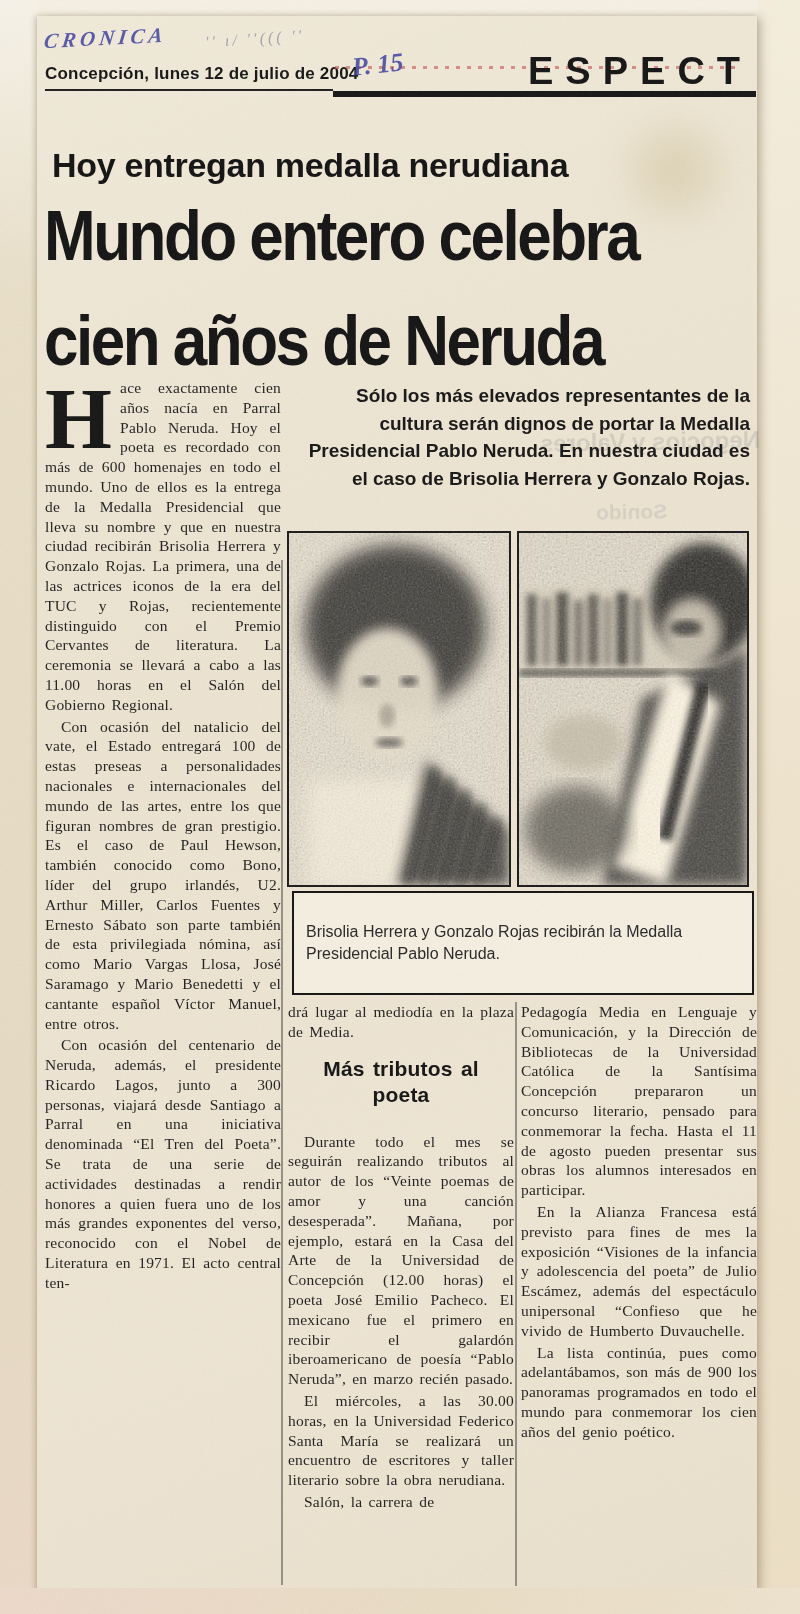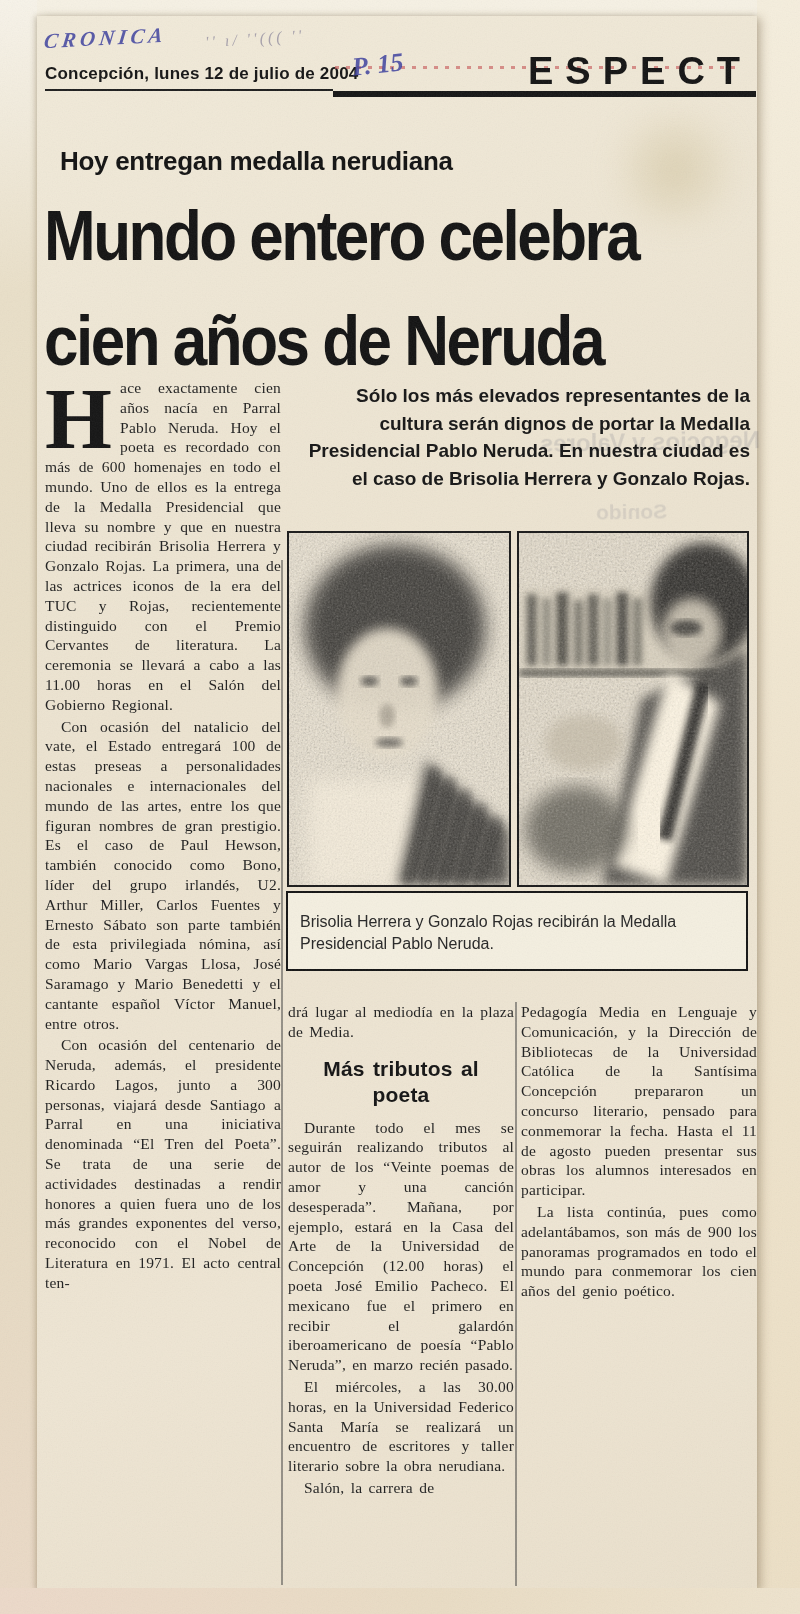--- a/index.html
+++ b/index.html
@@ -31,56 +31,56 @@
   .rule-thin  { left:45px; top:89px; width:288px; height:2px; background:#1d1d1d; }
   .rule-thick { left:333px; top:91px; width:423px; height:6px; background:#151515; }
   .red-dotted { left:335px; top:66px; width:400px; height:3px; opacity:.65;
                 background:repeating-linear-gradient(90deg, #c85a5a 0 4px, transparent 4px 11px); }
   .p15 { left:352px; top:50px; font-style:italic; font-weight:bold; font-size:26px;
          color:#3c3f9e; transform:rotate(-6deg); opacity:.85; }
   .espect { left:528px; top:50px; font-family:"Liberation Sans",sans-serif; font-weight:bold;
             font-size:38px; letter-spacing:12px; color:#131313; white-space:nowrap; }
 
   
-  .kicker { left:60px; top:146px; font-family:"Liberation Sans",sans-serif; font-weight:bold;
-            font-size:26px; letter-spacing:-.3px; color:#111; }
+  .kicker { left:52px; top:146px; font-family:"Liberation Sans",sans-serif; font-weight:bold;
+            font-size:34px; letter-spacing:-.3px; color:#111; }
   .headline { left:44px; top:184px; width:720px; font-family:"Liberation Sans",sans-serif;
               font-weight:bold; font-size:62px; line-height:92px; letter-spacing:-2.5px;
               color:#121212; transform:scaleY(1.14); transform-origin:top left; white-space:nowrap; }
 
   
   .deck { left:300px; top:382px; width:450px; font-family:"Liberation Sans",sans-serif;
           font-weight:bold; font-size:19px; line-height:27.5px; text-align:right; color:#151515; }
 
   
   .bodytext { font-size:15.5px; line-height:19.8px; text-align:justify;
               letter-spacing:.2px; word-spacing:2.2px; color:#1e1e1e; }
   .bodytext p { margin:0 0 2px 0; }
   .bodytext p.indent { text-indent:16px; }
   .col-left  { left:45px;  top:378px;  width:236px; }
   .col-mid   { left:288px; top:1002px; width:226px; }
   .col-right { left:521px; top:1002px; width:236px; }
   .dropcap { float:left; font-family:"Liberation Serif",serif; font-weight:bold;
              font-size:86px; line-height:74px; margin:4px 8px 0 0; color:#141414; }
   .subhead { font-family:"Liberation Sans",sans-serif; font-weight:bold; font-size:21px;
-             line-height:26px; text-align:center; width:160px; margin:14px auto 10px auto; color:#131313; }
+             line-height:26px; text-align:center; width:160px; margin:14px auto 24px auto; color:#131313; }
 
   
   .vrule { width:2px; background:#3a3a3a; opacity:.5; }
   .vrule-a { left:281px; top:560px;  height:1025px; }
   .vrule-b { left:515px; top:1002px; height:584px; }
 
   
   .photo-area { left:287px; top:531px; width:462px; height:356px; display:flex; gap:6px; }
   .photo-frame { border:2px solid #1a1a1a; background:#cfc6b2; box-sizing:border-box; overflow:hidden; }
   .photo-frame svg { display:block; width:100%; height:100%; filter:sepia(.28) saturate(.55) contrast(1.05); }
   .pf-left  { width:224px; height:356px; }
   .pf-right { width:232px; height:356px; }
-  .caption-box { left:286px; top:891px; width:462px; height:80px; border:2px solid #131313;
-                 background:#f4efe0; box-sizing:border-box; padding:18px 12px;
+  .caption-box { left:292px; top:891px; width:462px; height:104px; border:2px solid #131313;
+                 background:#f4efe0; box-sizing:border-box; padding:28px 12px;
                  font-family:"Liberation Sans",sans-serif; font-size:16px; line-height:22px; color:#262626; }
 
   
   .ghost { font-family:"Liberation Sans",sans-serif; font-weight:bold; color:#3c4260;
            transform:scaleX(-1) rotate(1deg); white-space:nowrap; filter:blur(.6px); }
   .ghost1 { left:540px; top:428px; font-size:24px; opacity:.14; }
   .ghost2 { left:596px; top:500px; font-size:21px; opacity:.12; }
   .ghost-blob { border-radius:50%; filter:blur(14px); background:radial-gradient(circle,#c8b98e 0%, transparent 70%); opacity:.5; }
 
   .grain { left:0; top:0; width:800px; height:1614px; pointer-events:none; opacity:.08; }
@@ -212,20 +212,21 @@
   <div class="abs bodytext col-mid">
     <p>drá lugar al mediodía en la plaza de Media.</p>
     <div class="subhead">Más tributos al poeta</div>
     <p class="indent">Durante todo el mes se seguirán realizando tributos al autor de los “Veinte poemas de amor y una canción desesperada”. Mañana, por ejemplo, estará en la Casa del Arte de la Universidad de Concepción (12.00 horas) el poeta José Emilio Pacheco. El mexicano fue el primero en recibir el galardón iberoamericano de poesía “Pablo Neruda”, en marzo recién pasado.</p>
     <p class="indent">El miércoles, a las 30.00 horas, en la Universidad Federico Santa María se realizará un encuentro de escritores y taller literario sobre la obra nerudiana.</p>
     <p class="indent">Salón, la carrera de</p>
   </div>
 
   <div class="abs bodytext col-right">
     <p>Pedagogía Media en Lenguaje y Comunicación, y la Dirección de Bibliotecas de la Universidad Católica de la Santísima Concepción prepararon un concurso literario, pensado para conmemorar la fecha. Hasta el 11 de agosto pueden presentar sus obras los alumnos interesados en participar.</p>
+    <p class="indent">En la Alianza Francesa está previsto para fines de mes la exposición “Visiones de la infancia y adolescencia del poeta” de Julio Escámez, además del espectáculo unipersonal “Confieso que he vivido de Humberto Duvauchelle.</p>
     <p class="indent">La lista continúa, pues como adelantábamos, son más de 900 los panoramas programados en todo el mundo para conmemorar los cien años del genio poético.</p>
   </div>
 
   <svg class="abs grain">
     <filter id="grain">
         <feTurbulence type="fractalNoise" baseFrequency="0.8" numOctaves="2" seed="3"></feTurbulence>
         <feColorMatrix type="saturate" values="0"></feColorMatrix>
       </filter>
     <rect width="800" height="1614" filter="url(#grain)"></rect>
   </svg>

